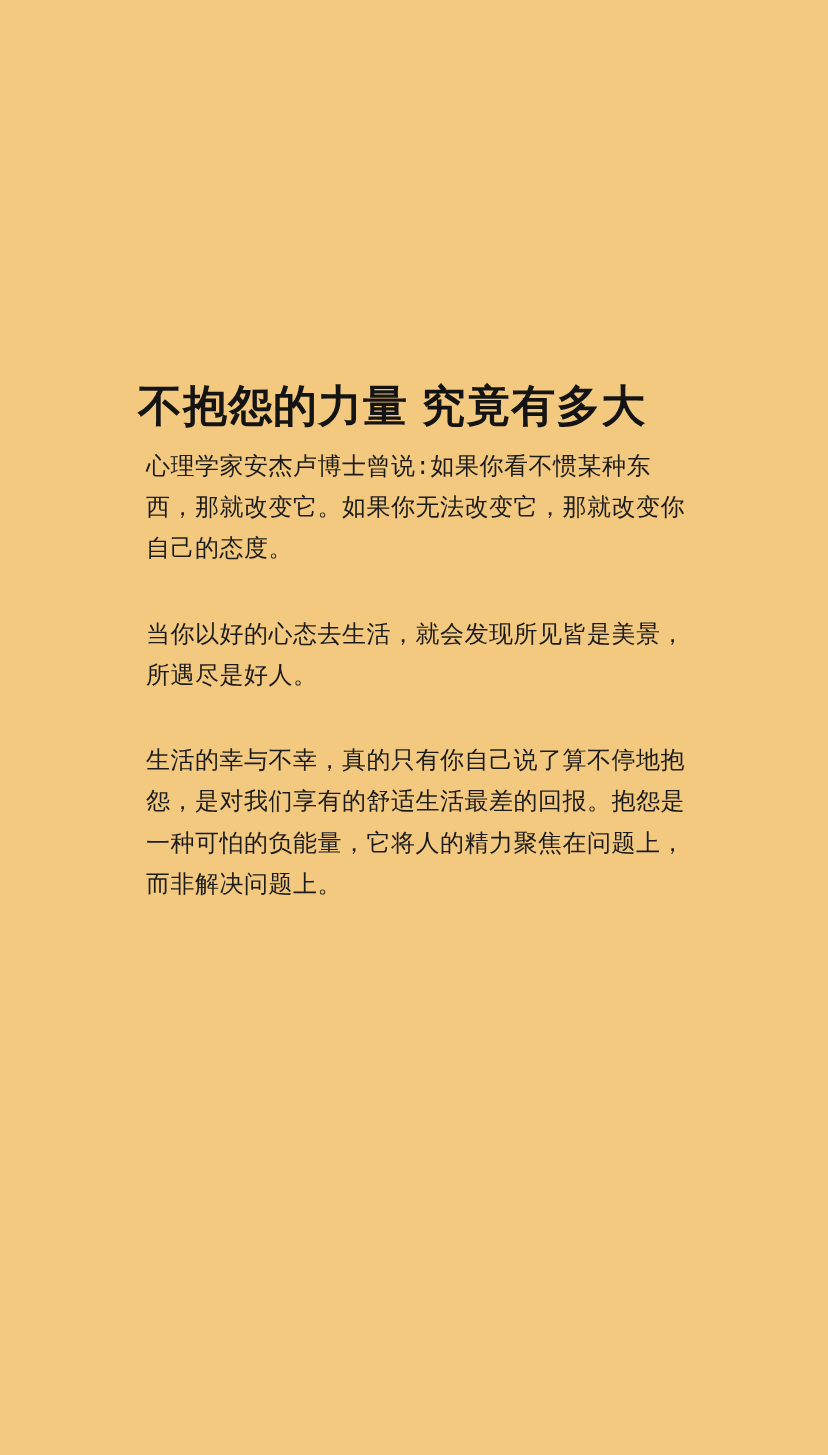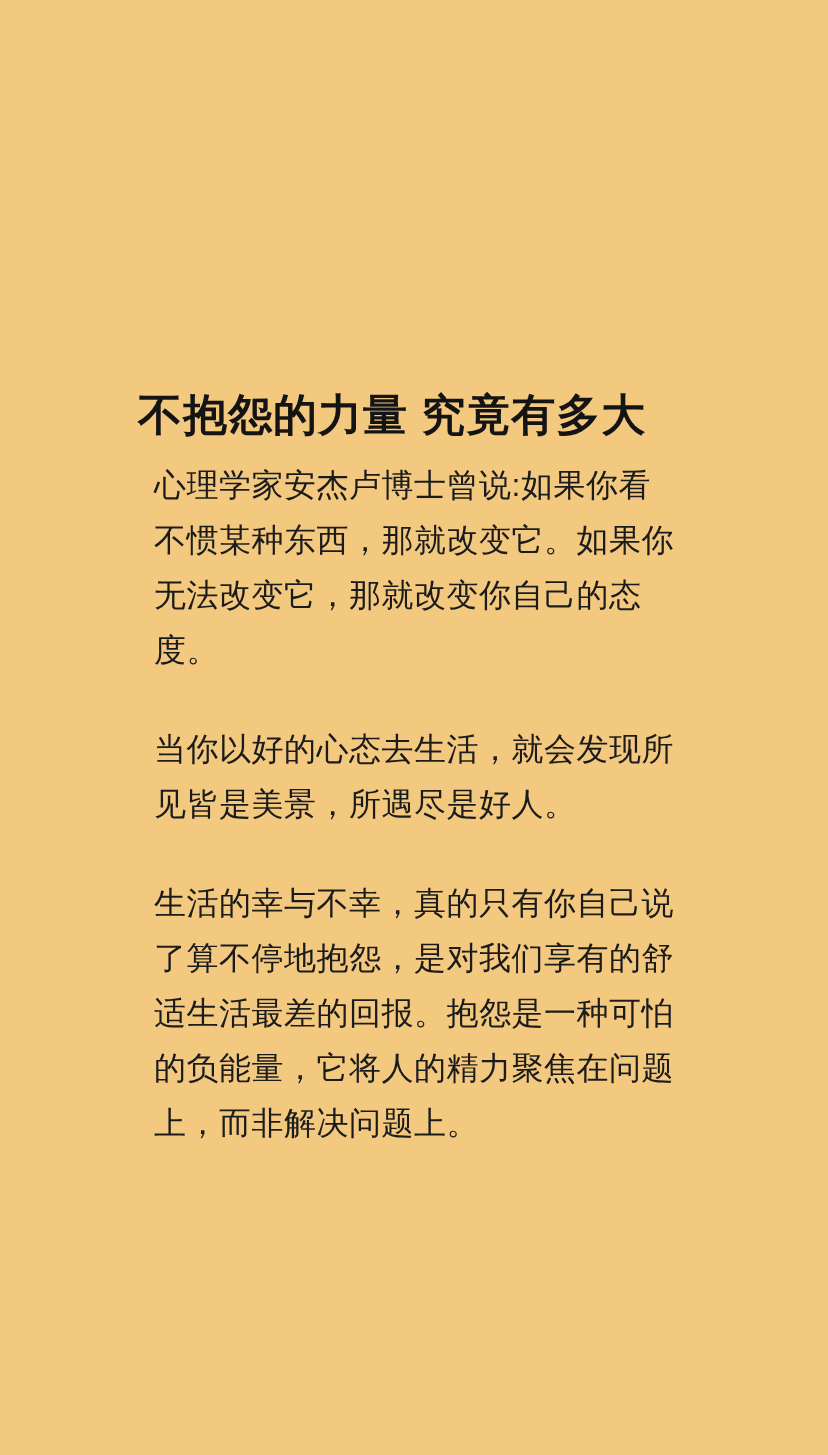--- a/index.html
+++ b/index.html
@@ -16,39 +16,40 @@
   .poster {
     position: relative;
     width: 828px;
     height: 1455px;
     background: #f3c980;
     box-sizing: border-box;
   }
   .content {
     position: absolute;
     left: 138px;
-    top: 389px;
+    top: 380px;
     width: 560px;
   }
   .headline {
     font-size: 44px;
     font-weight: bold;
     color: #141414;
     letter-spacing: 1px;
     line-height: 1.2;
     margin: 0 0 14px 0;
     white-space: nowrap;
   }
   .para {
-    font-size: 32px;
+    font-size: 24px;
     color: #1b1b1b;
     line-height: 1.72;
-    margin: 16px;
+    margin: 8px;
     letter-spacing: 0.5px;
     text-align: left;
+    font-family: Liberation Mono, monospace;
   }
   .para + .para {
     margin-top: 44px;
   }
 </style>
 </head>
 <body>
 
 <div class="poster">
   <div class="content">

